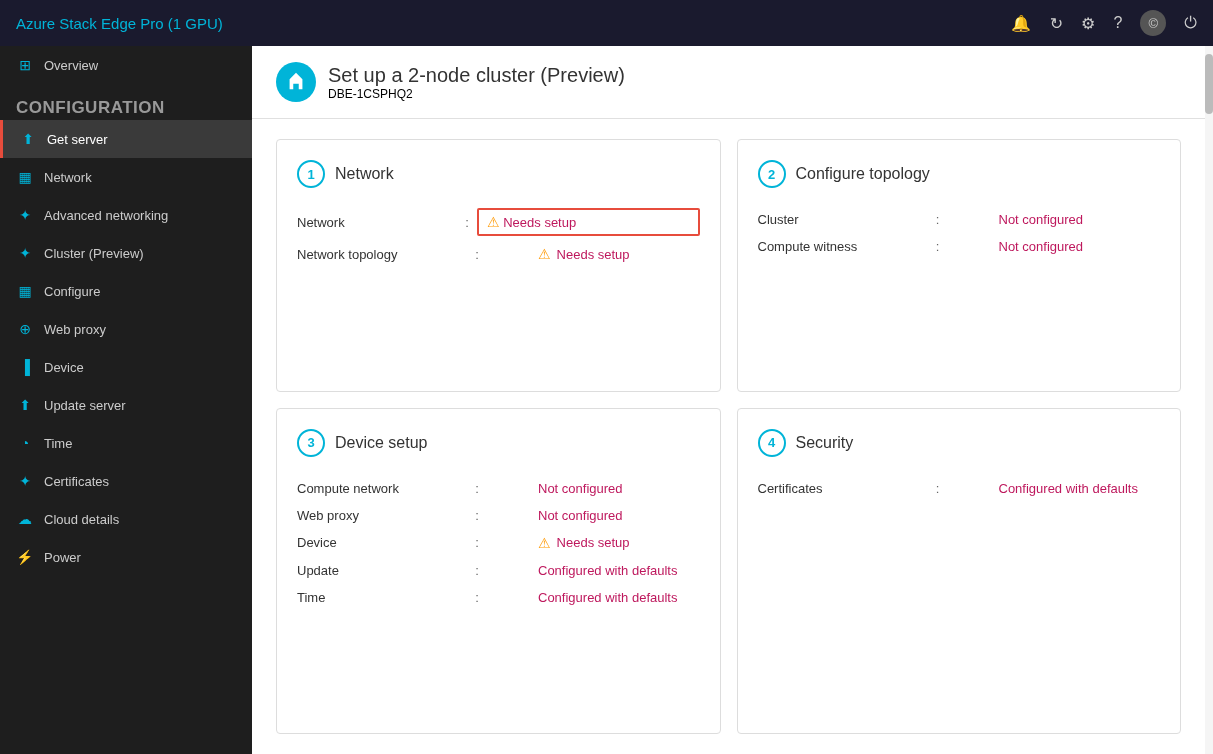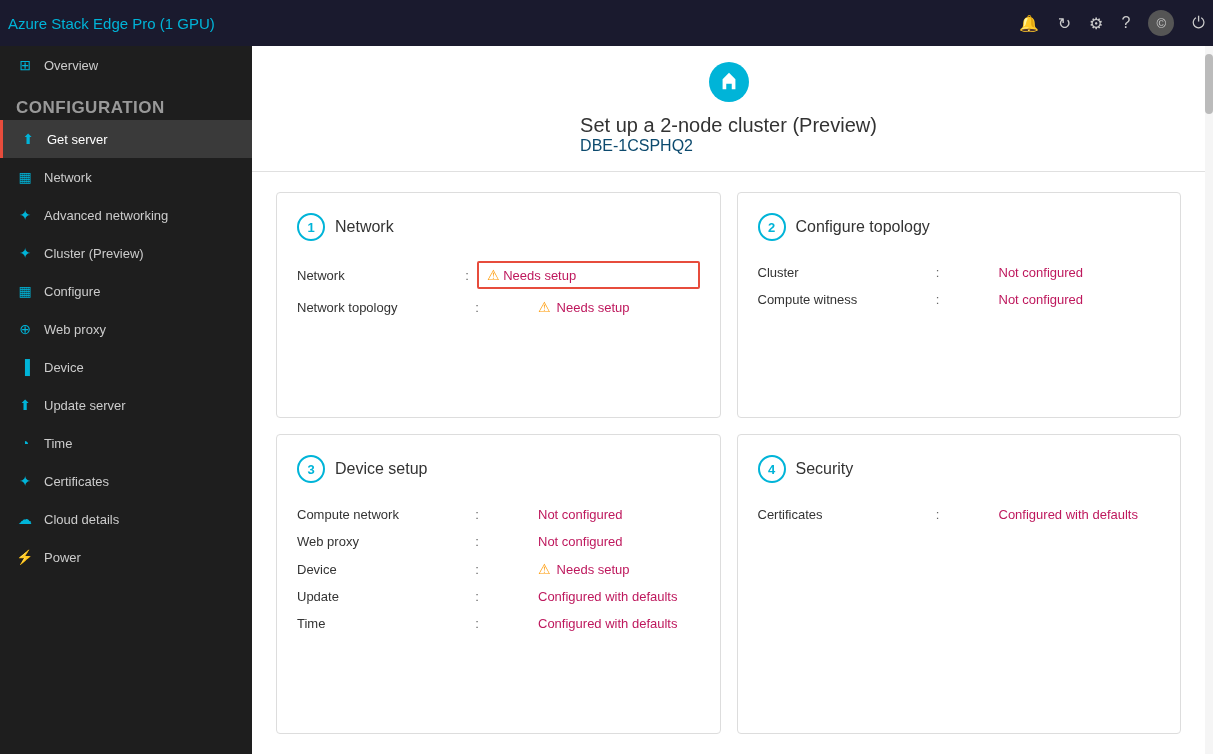--- a/index.html
+++ b/index.html
@@ -6,21 +6,21 @@
     body { font-family: 'Segoe UI', Arial, sans-serif; font-size: 13px; background: #f3f2f1; display: flex; flex-direction: column; height: 754px; width: 1213px; overflow: hidden; }
 
     
     .topbar {
       background: #1a1a2e;
       color: #fff;
       height: 46px;
       display: flex;
       align-items: center;
       justify-content: space-between;
-      padding: 0 8px;
+      padding: 0 16px;
       flex-shrink: 0;
     }
     .topbar-title {
       color: #00b4d8;
       font-size: 15px;
       font-weight: 500;
     }
     .topbar-icons {
       display: flex;
       gap: 18px;
@@ -94,35 +94,34 @@
 
     
     .page-header {
       display: flex;
       align-items: center;
       gap: 12px;
       padding: 16px 24px;
       border-bottom: 1px solid #e0e0e0;
       background: #fff;
       flex-shrink: 0;
-      flex-direction: column;
     }
     .page-header-icon {
       width: 40px;
       height: 40px;
       background: #00b4d8;
       border-radius: 50%;
       display: flex;
       align-items: center;
       justify-content: center;
       color: white;
       font-size: 20px;
     }
     .page-header-title { font-size: 20px; font-weight: 400; color: #333; }
-    .page-header-sub { font-size: 16px; color: #0c4a6e; }
+    .page-header-sub { font-size: 12px; color: #000000; }
 
     
     .content-area::-webkit-scrollbar { width: 8px; }
     .content-area::-webkit-scrollbar-thumb { background: #ccc; border-radius: 4px; }
 
     
     .cards-grid {
       display: grid;
       grid-template-columns: 1fr 1fr;
       gap: 16px;

